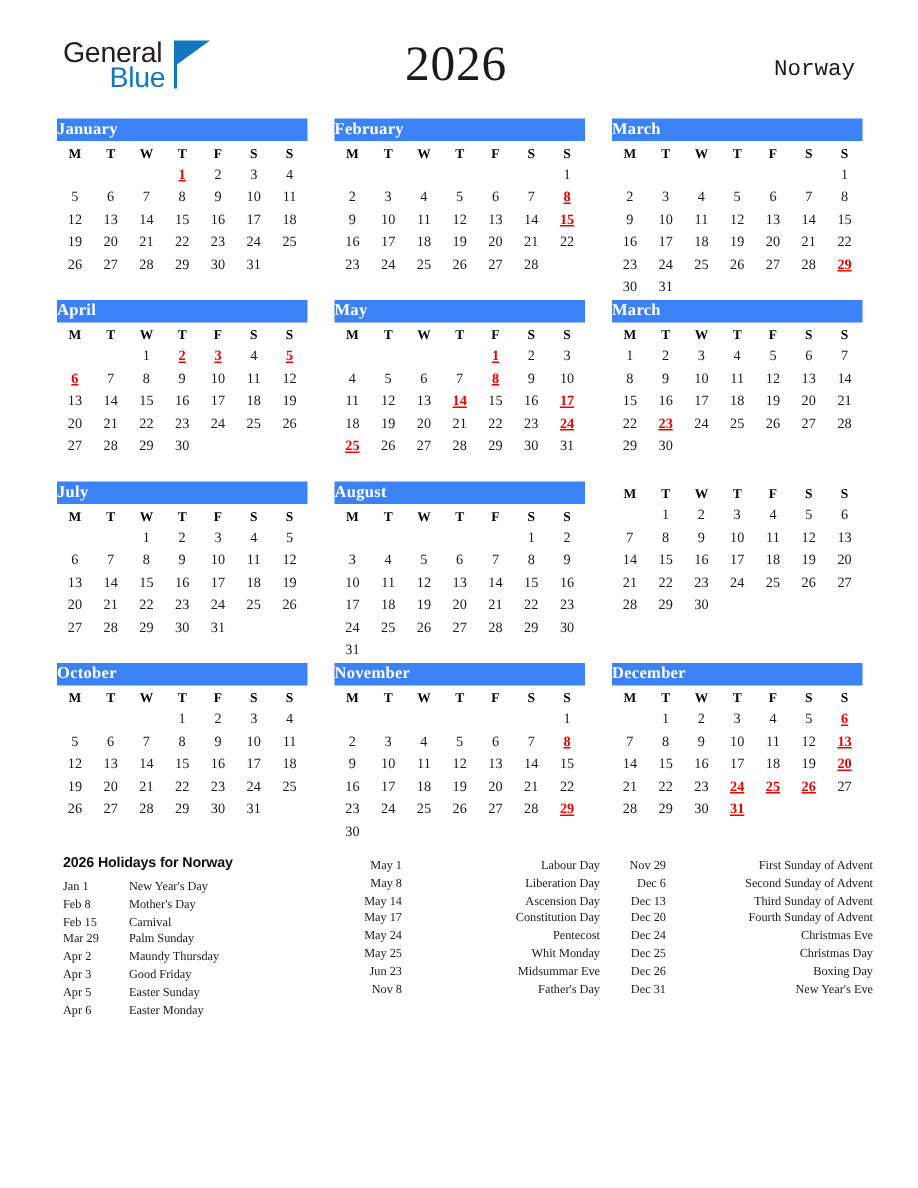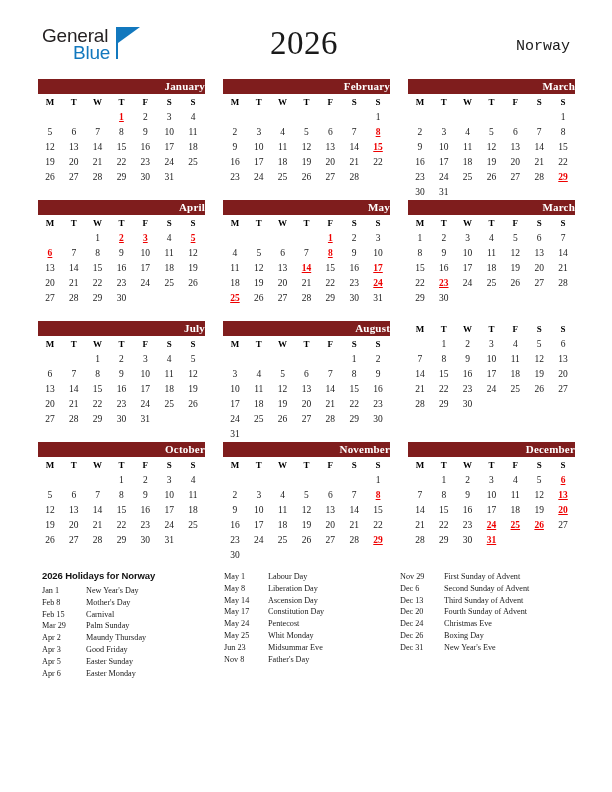--- a/index.html
+++ b/index.html
@@ -112,23 +112,23 @@
 
   .month {
     width: 167px;
     height: 121px;
     position: relative;
   }
 
   .month-title {
     height: 15px;
     line-height: 15px;
-    background: #7f1d1d;
+    background: #3b82f6;
     color: #ffffff;
-    text-align: right;
+    text-align: left;
     font-family: "Liberation Serif", "DejaVu Serif", serif;
     font-weight: bold;
     font-size: 11px;
     letter-spacing: 0.2px;
   }
 
   table.month-table {
     width: 167px;
     border-collapse: collapse;
     table-layout: fixed;
@@ -180,20 +180,21 @@
   .holiday-columns {
     display: grid;
     grid-template-columns: 182px 176px auto;
     column-gap: 0px;
   }
   .holiday-col {
     margin: 0;
   }
   .holiday-col.col2, .holiday-col.col3 {
     margin-top: -14px;
+    text-align: right;
   }
   .holiday-row {
     display: flex;
     height: 11.8px;
     line-height: 11.8px;
     font-family: "Liberation Serif", "DejaVu Serif", serif;
     font-size: 8.2px;
     color: #1a1a1a;
     white-space: nowrap;
   }
@@ -1173,20 +1174,24 @@
           </div>
           <div class="holiday-row">
             <span class="holiday-date">Dec 20</span>
             <span class="holiday-name">Fourth Sunday of Advent</span>
           </div>
           <div class="holiday-row">
             <span class="holiday-date">Dec 24</span>
             <span class="holiday-name">Christmas Eve</span>
           </div>
           <div class="holiday-row">
+            <span class="holiday-date">Dec 25</span>
+            <span class="holiday-name">Christmas Day</span>
+          </div>
+          <div class="holiday-row">
             <span class="holiday-date">Dec 26</span>
             <span class="holiday-name">Boxing Day</span>
           </div>
           <div class="holiday-row">
             <span class="holiday-date">Dec 31</span>
             <span class="holiday-name">New Year's Eve</span>
           </div>
         </div>
       </div>
   </div>

